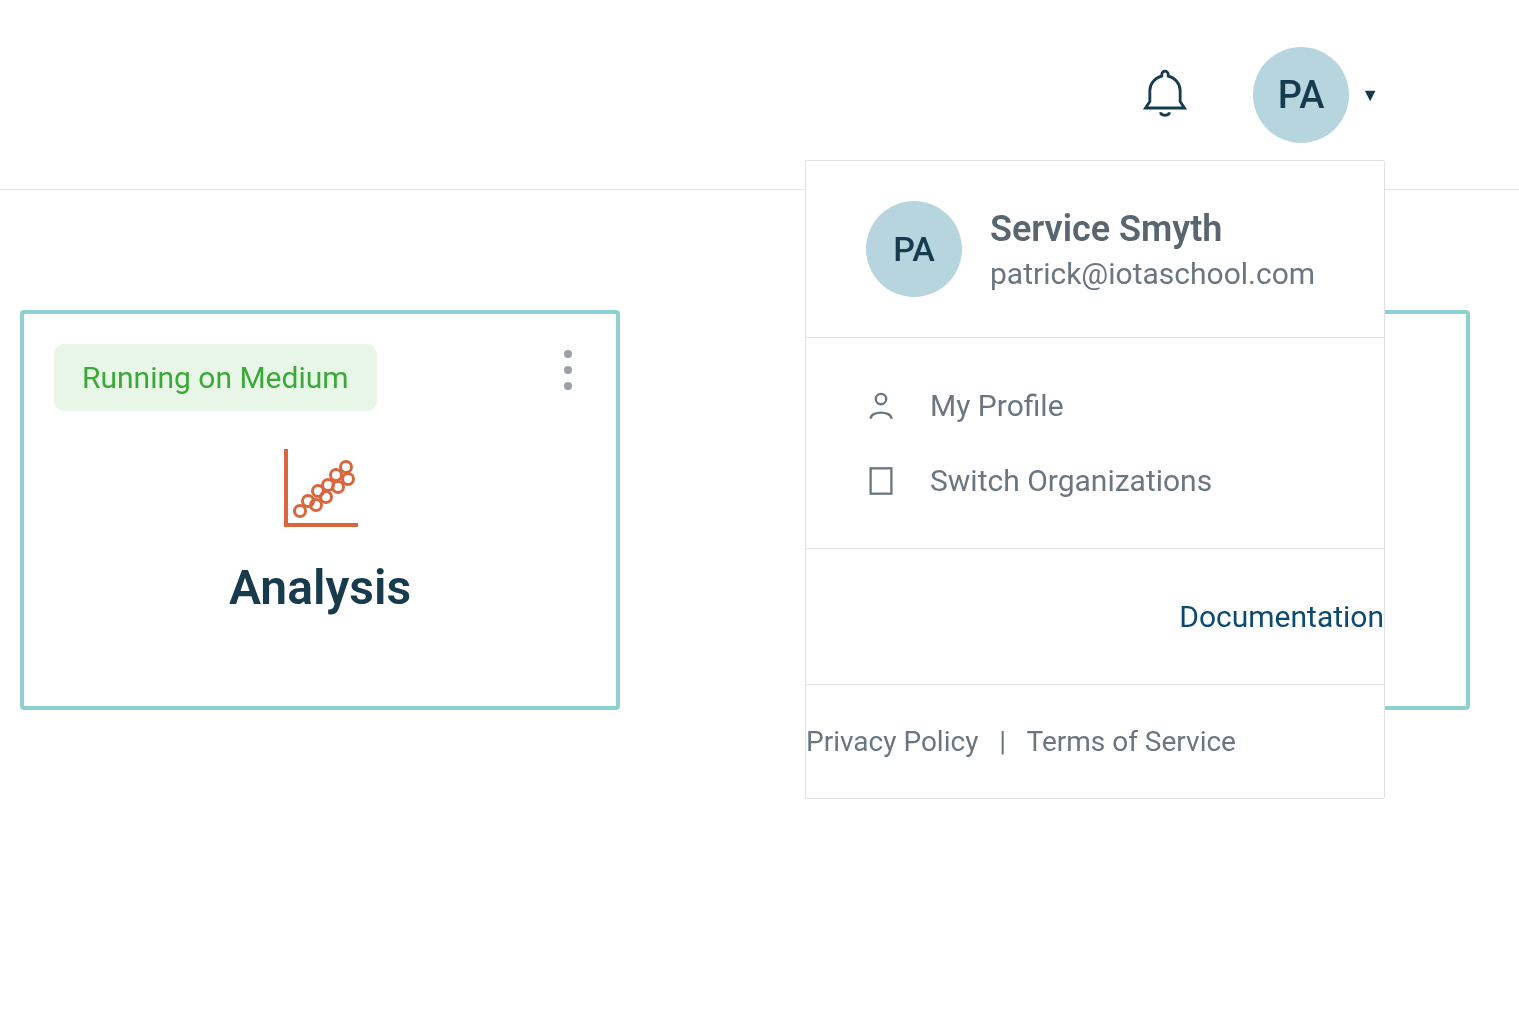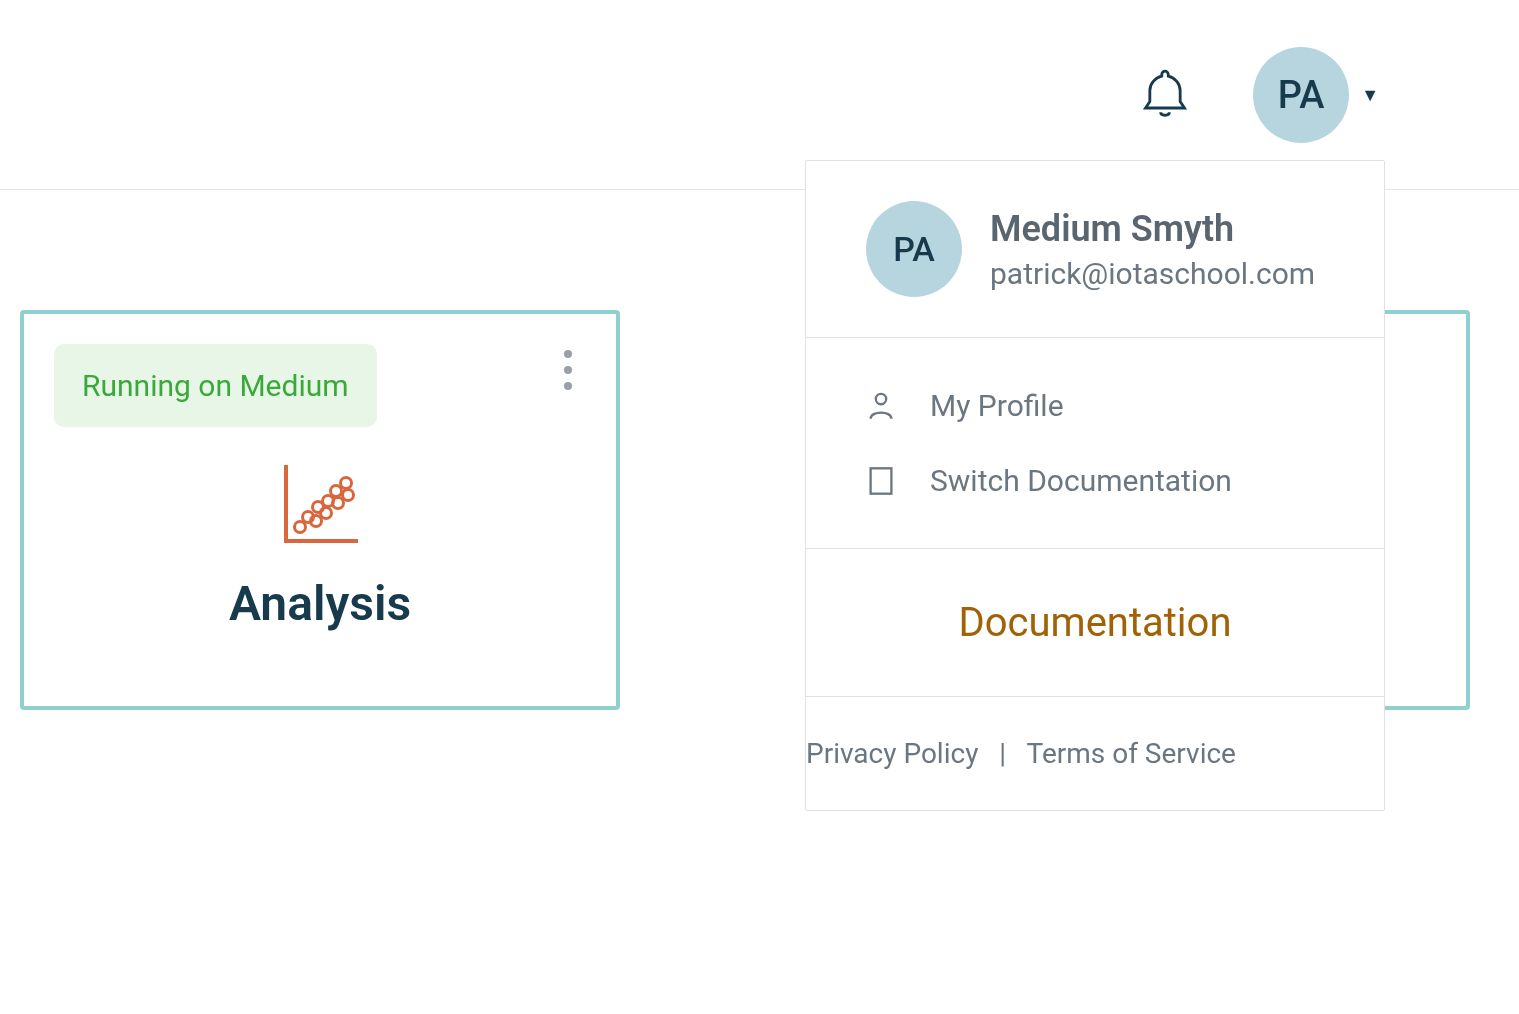--- a/index.html
+++ b/index.html
@@ -64,21 +64,21 @@
     border-radius: 4px;
     background: #fff;
     padding: 30px 30px;
     position: relative;
   }
   .status-chip {
     display: inline-block;
     background: #e7f6e7;
     color: #3aa93a;
     font-size: 30px;
-    padding: 24px 28px;
+    padding: 16px 28px;
     border-radius: 10px;
     font-weight: 400;
   }
   .kebab {
     position: absolute;
     top: 36px;
     right: 44px;
     display: flex;
     flex-direction: column;
     gap: 8px;
@@ -149,24 +149,24 @@
     align-items: center;
     gap: 34px;
     padding: 20px 60px;
     font-size: 30px;
     color: #6b7680;
     cursor: pointer;
     text-align: right;
   }
   .dd-item .ico { width: 30px; display:flex; justify-content:center; color: #6b7680; }
   .dd-doc {
-    text-align: center;
+    text-align: right;
     padding: 50px 0;
-    font-size: 40px;
-    color: #a16207;
+    font-size: 30px;
+    color: #0c4a6e;
     border-bottom: 1px solid #e1e1e1;
     cursor: pointer;
   }
   .dd-footer {
     text-align: left;
     padding: 40px 0 40px 0;
     font-size: 28px;
     color: #6b7680;
   }
   .dd-footer span { cursor: pointer; }
@@ -218,21 +218,21 @@
 
   <div class="card2"></div>
 </div>
 
 <div class="dropdown">
   <div class="dd-header">
     <div class="dd-avatar">
       <span>PA</span>
     </div>
     <div class="dd-user">
-      <div class="name">Medium Smyth</div>
+      <div class="name">Service Smyth</div>
       <div class="email">patrick@iotaschool.com</div>
     </div>
   </div>
 
   <div class="dd-section">
     <div class="dd-item">
       <span class="ico">
         <svg width="28" height="30" viewBox="0 0 24 26" fill="none" stroke="#6b7680" stroke-width="2">
           <circle cx="12" cy="7" r="4.5"></circle>
           <path d="M3 24 C3 17 21 17 21 24"></path>
@@ -248,21 +248,21 @@
           <line x1="12" y1="7" x2="12" y2="7"></line>
           <line x1="16" y1="7" x2="16" y2="7"></line>
           <line x1="8" y1="12" x2="8" y2="12"></line>
           <line x1="12" y1="12" x2="12" y2="12"></line>
           <line x1="16" y1="12" x2="16" y2="12"></line>
           <line x1="8" y1="17" x2="8" y2="17"></line>
           <line x1="12" y1="17" x2="12" y2="17"></line>
           <line x1="16" y1="17" x2="16" y2="17"></line>
         </svg>
       </span>
-      <span>Switch Documentation</span>
+      <span>Switch Organizations</span>
     </div>
   </div>
 
   <div class="dd-doc">
     <span>Documentation</span>
   </div>
 
 
   <div class="dd-footer">
     <span>Privacy Policy</span>

